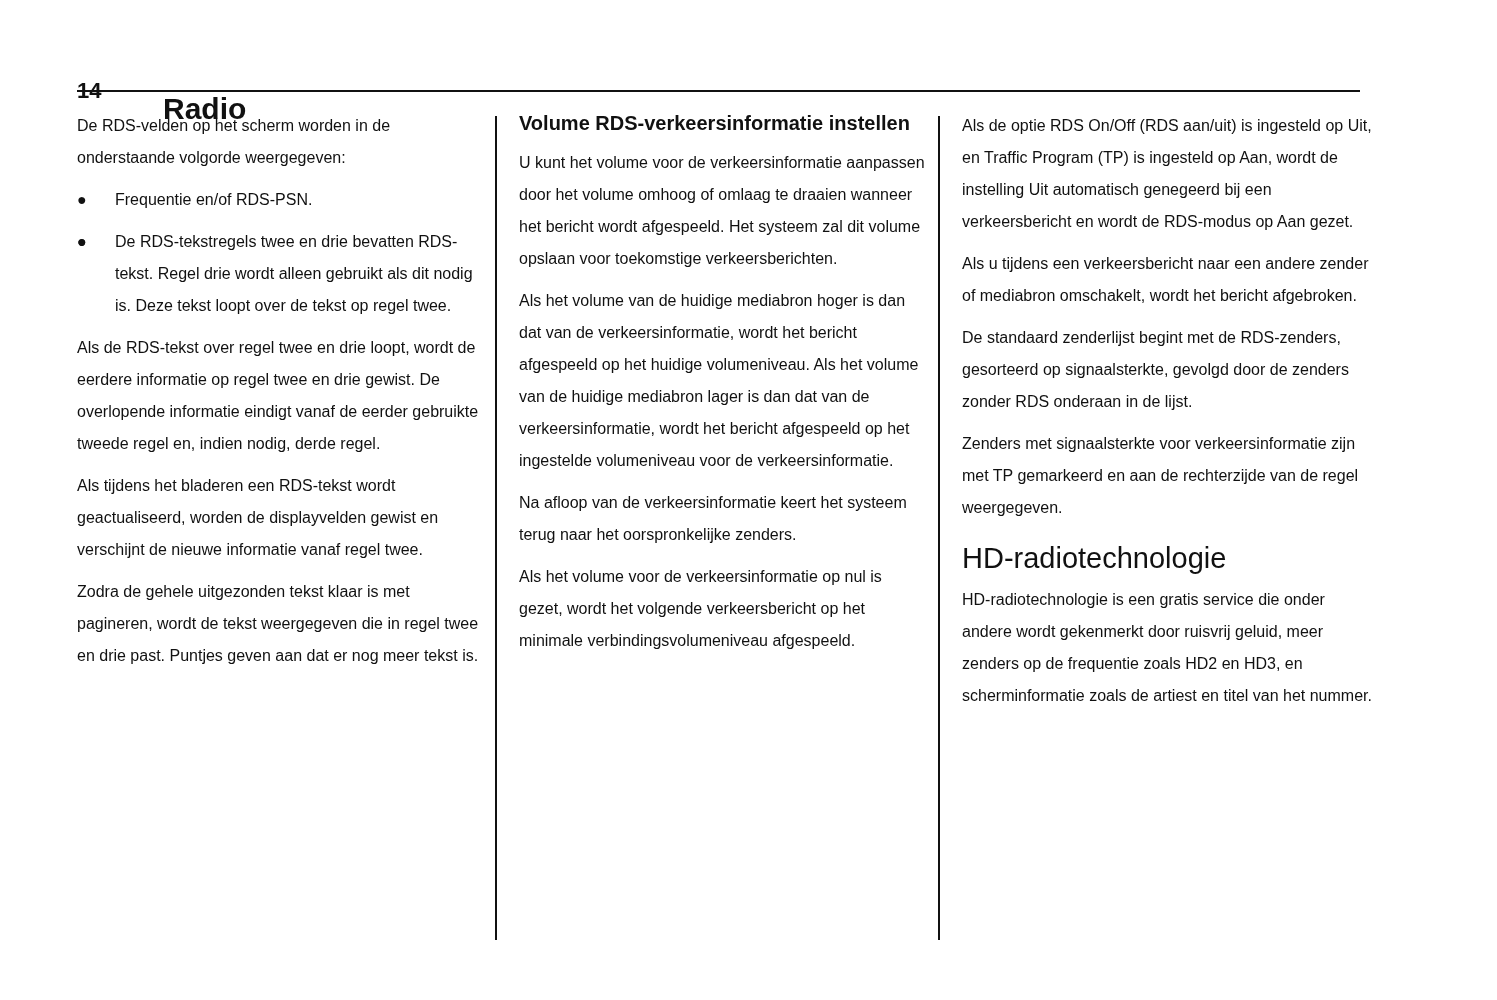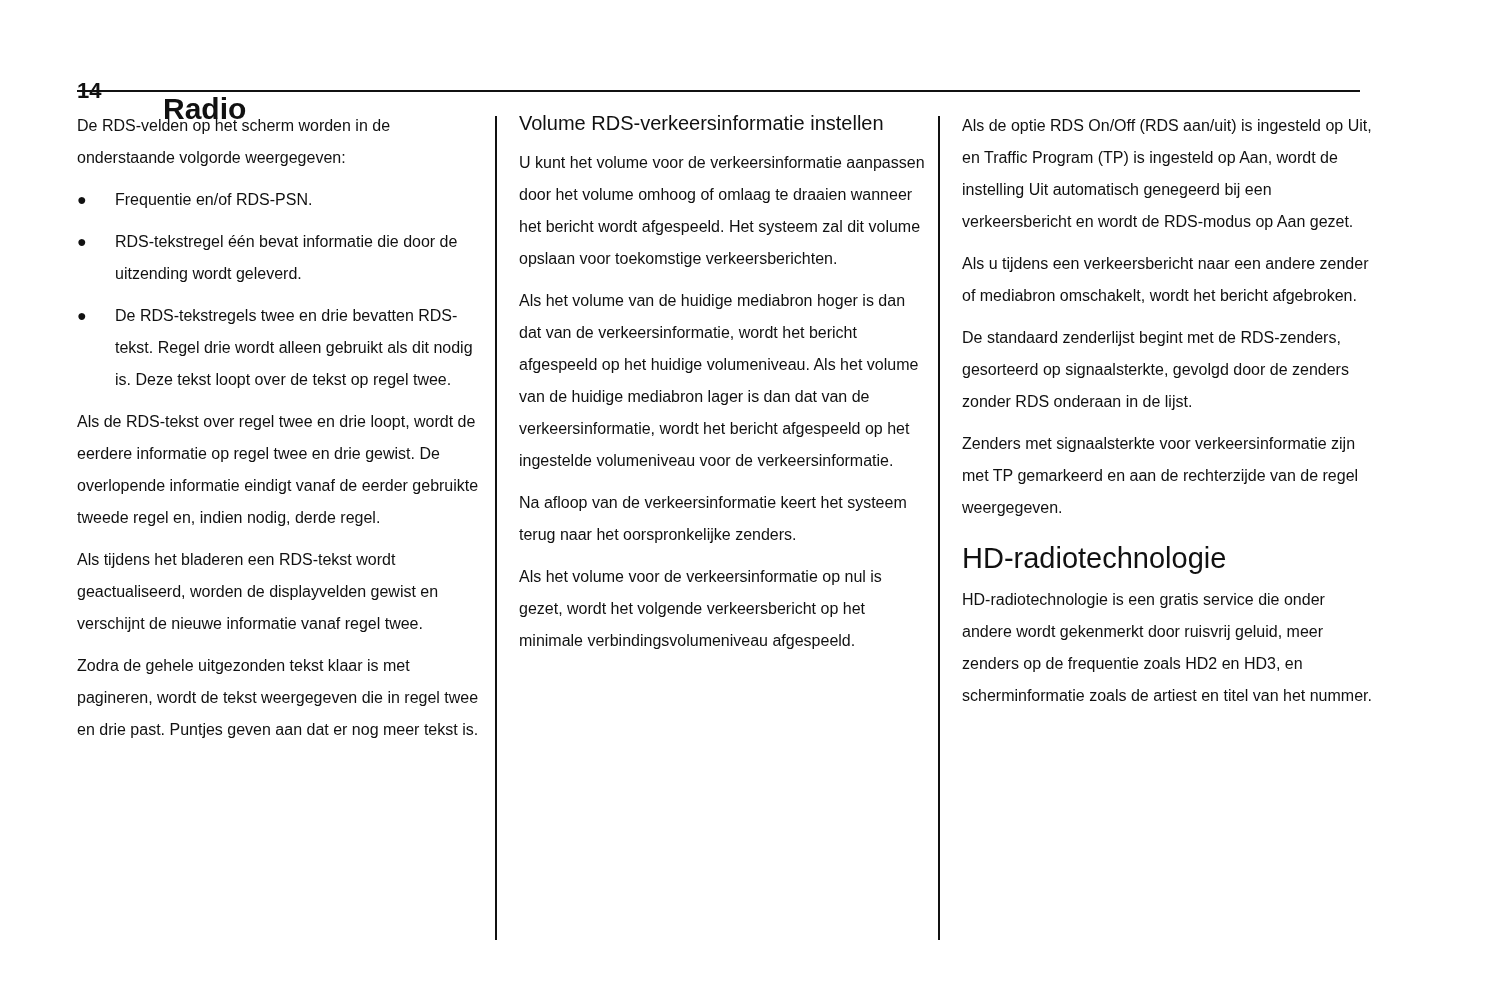--- a/index.html
+++ b/index.html
@@ -14,37 +14,37 @@
   .col p { margin-bottom: 10px; }
   .c1 { left: 77px; width: 410px; }
   .c2 { left: 519px; width: 410px; }
   .c3 { left: 962px; width: 410px; }
   .vline { position: absolute; top: 116px; width: 2px; background: #111; }
   .v1 { left: 495px; height: 824px; }
   .v2 { left: 938px; height: 824px; }
   ul { list-style: none; margin: 0 0 10px 0; padding: 0; }
   li { position: relative; padding-left: 38px; margin-bottom: 10px !important; }
   li .bullet { position: absolute; left: 0; top: 0; }
-  .subhead { font-weight: normal; font-size: 20px !important; line-height: 27px !important; margin-bottom: 10px !important; }
+  .subhead { font-weight: bold; font-size: 20px !important; line-height: 27px !important; margin-bottom: 10px !important; }
   .h2 { font-weight: normal; font-size: 29px !important; line-height: 36px !important; margin: 16px 0 8px 0 !important; }
 </style>
 </head>
 <body>
 
 <div class="header">
   <span class="page-num">14</span>
   <span class="page-title">Radio</span>
 </div>
 <div class="rule"></div>
 
 <div class="col c1">
   <p>De RDS-velden op het scherm worden in de onderstaande volgorde weergegeven:</p>
   <ul>
     <li><span class="bullet">●</span><span>Frequentie en/of RDS-PSN.</span></li>
-    <li><span class="bullet">●</span><span>RDS-tekstregel één bevat informatie die door de uitzending wordt geleverd.</span></li>
+    <li><span class="bullet">●</span></li>
     <li><span class="bullet">●</span><span>De RDS-tekstregels twee en drie bevatten RDS-tekst. Regel drie wordt alleen gebruikt als dit nodig is. Deze tekst loopt over de tekst op regel twee.</span></li>
   </ul>
   <p>Als de RDS-tekst over regel twee en drie loopt, wordt de eerdere informatie op regel twee en drie gewist. De overlopende informatie eindigt vanaf de eerder gebruikte tweede regel en, indien nodig, derde regel.</p>
   <p>Als tijdens het bladeren een RDS-tekst wordt geactualiseerd, worden de displayvelden gewist en verschijnt de nieuwe informatie vanaf regel twee.</p>
   <p>Zodra de gehele uitgezonden tekst klaar is met pagineren, wordt de tekst weergegeven die in regel twee en drie past. Puntjes geven aan dat er nog meer tekst is.</p>
 </div>
 
 <div class="vline v1"></div>
 
 <div class="col c2">

